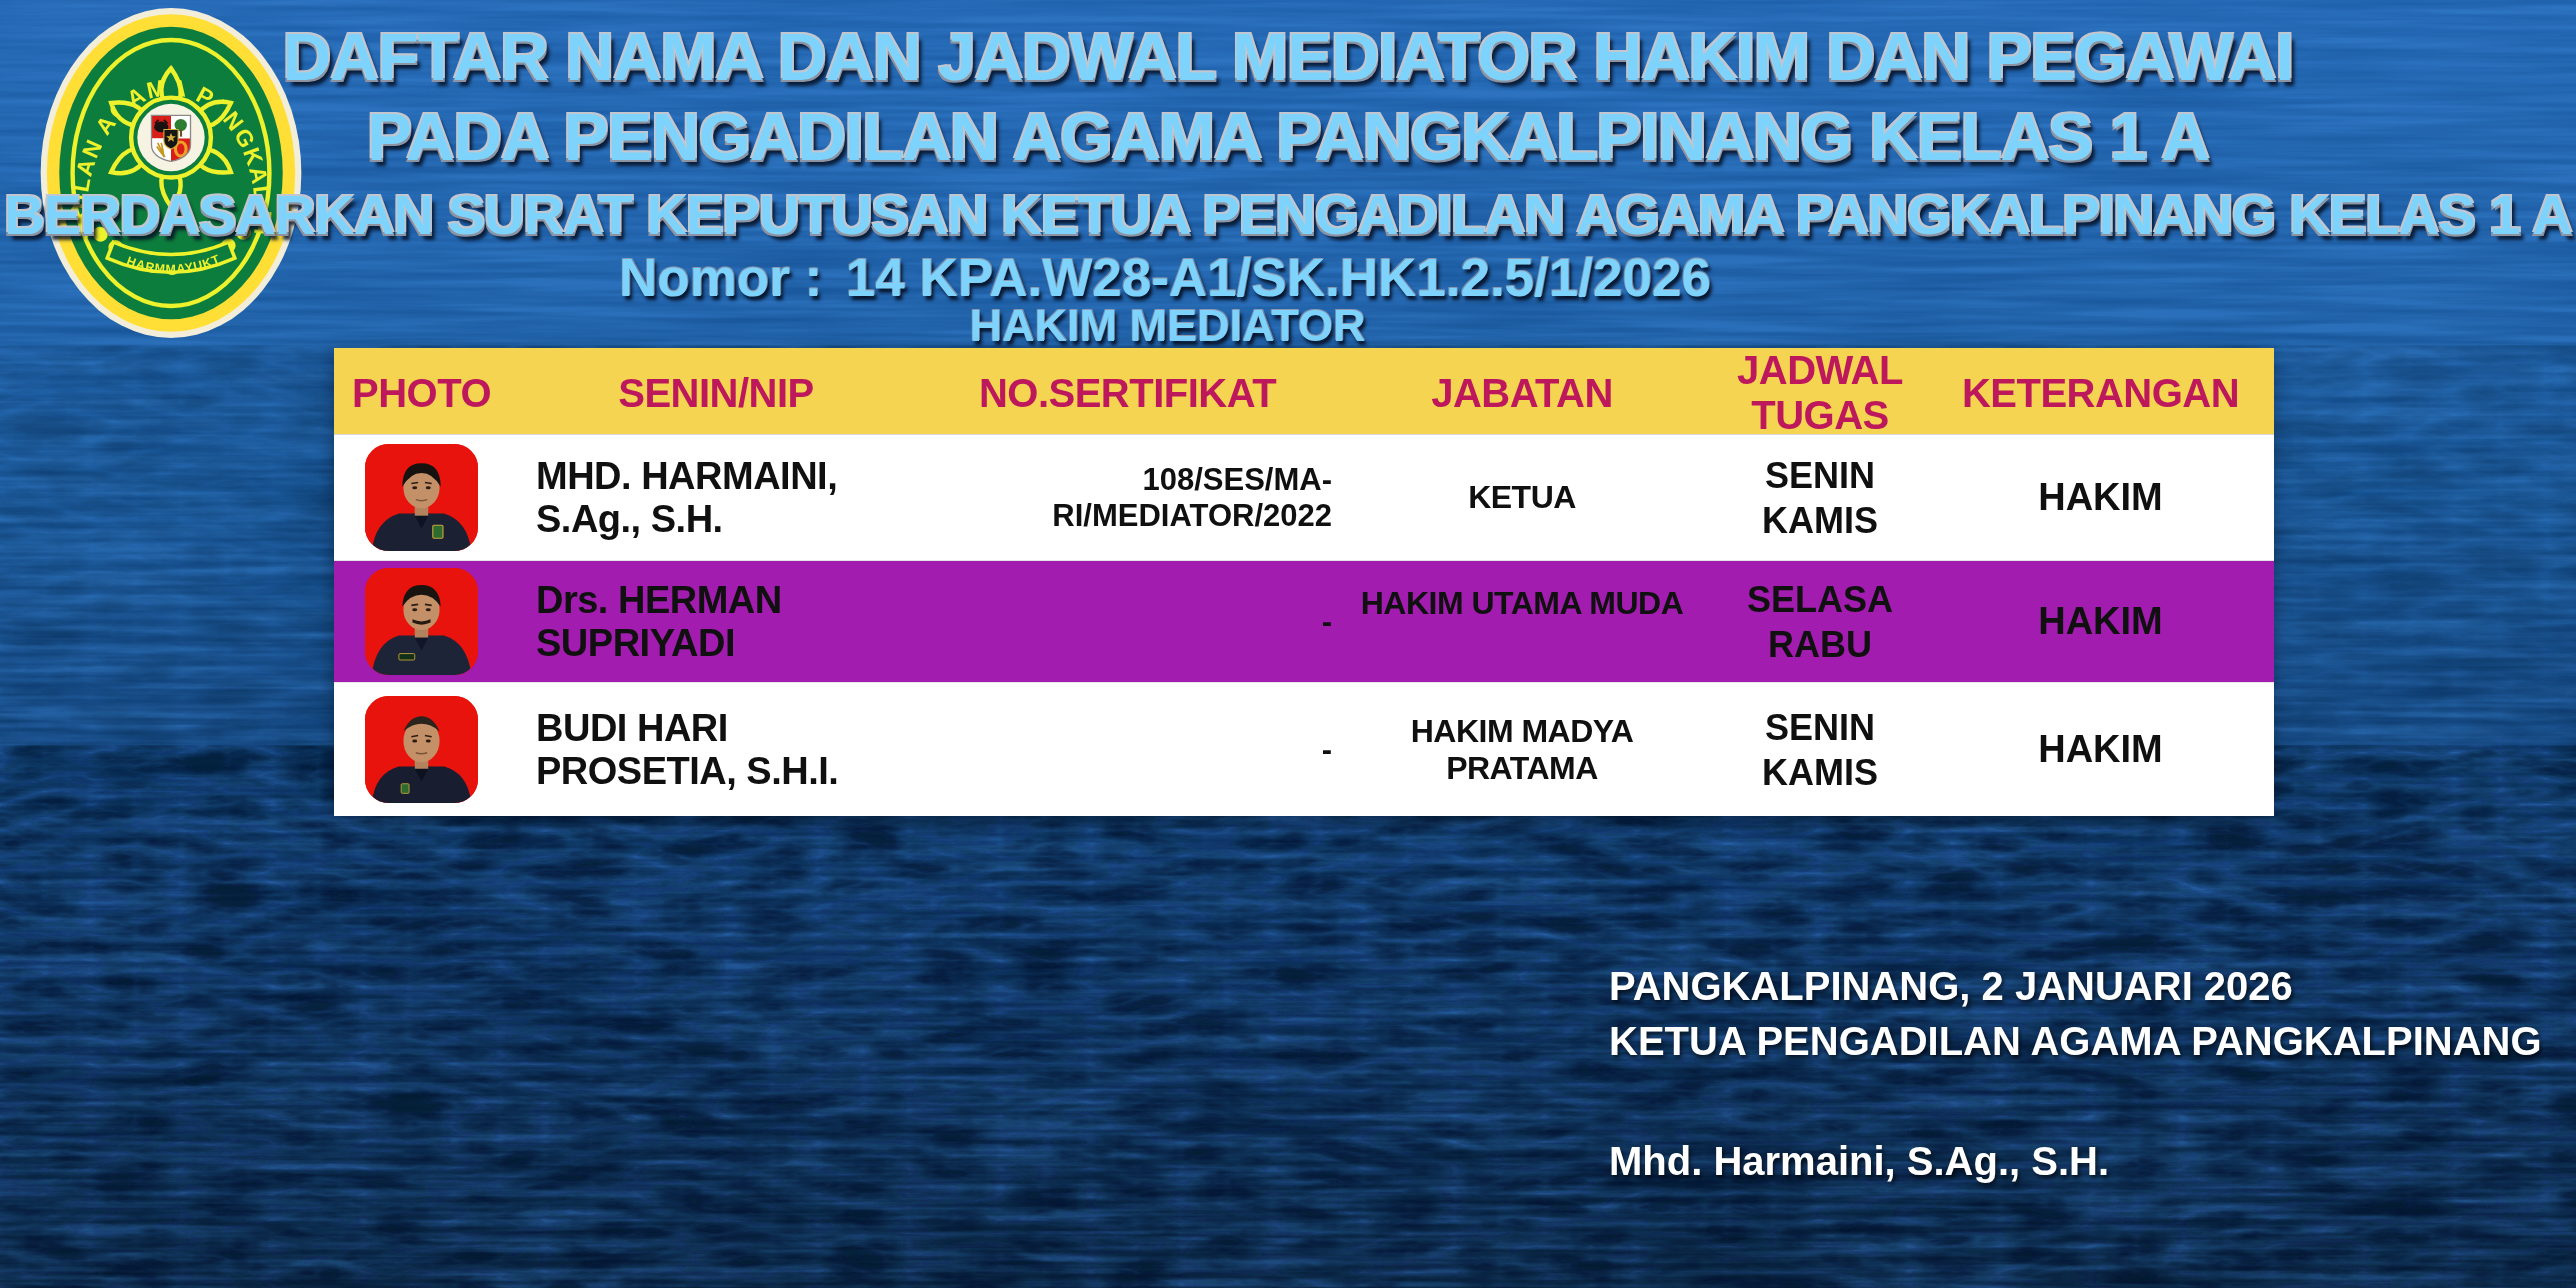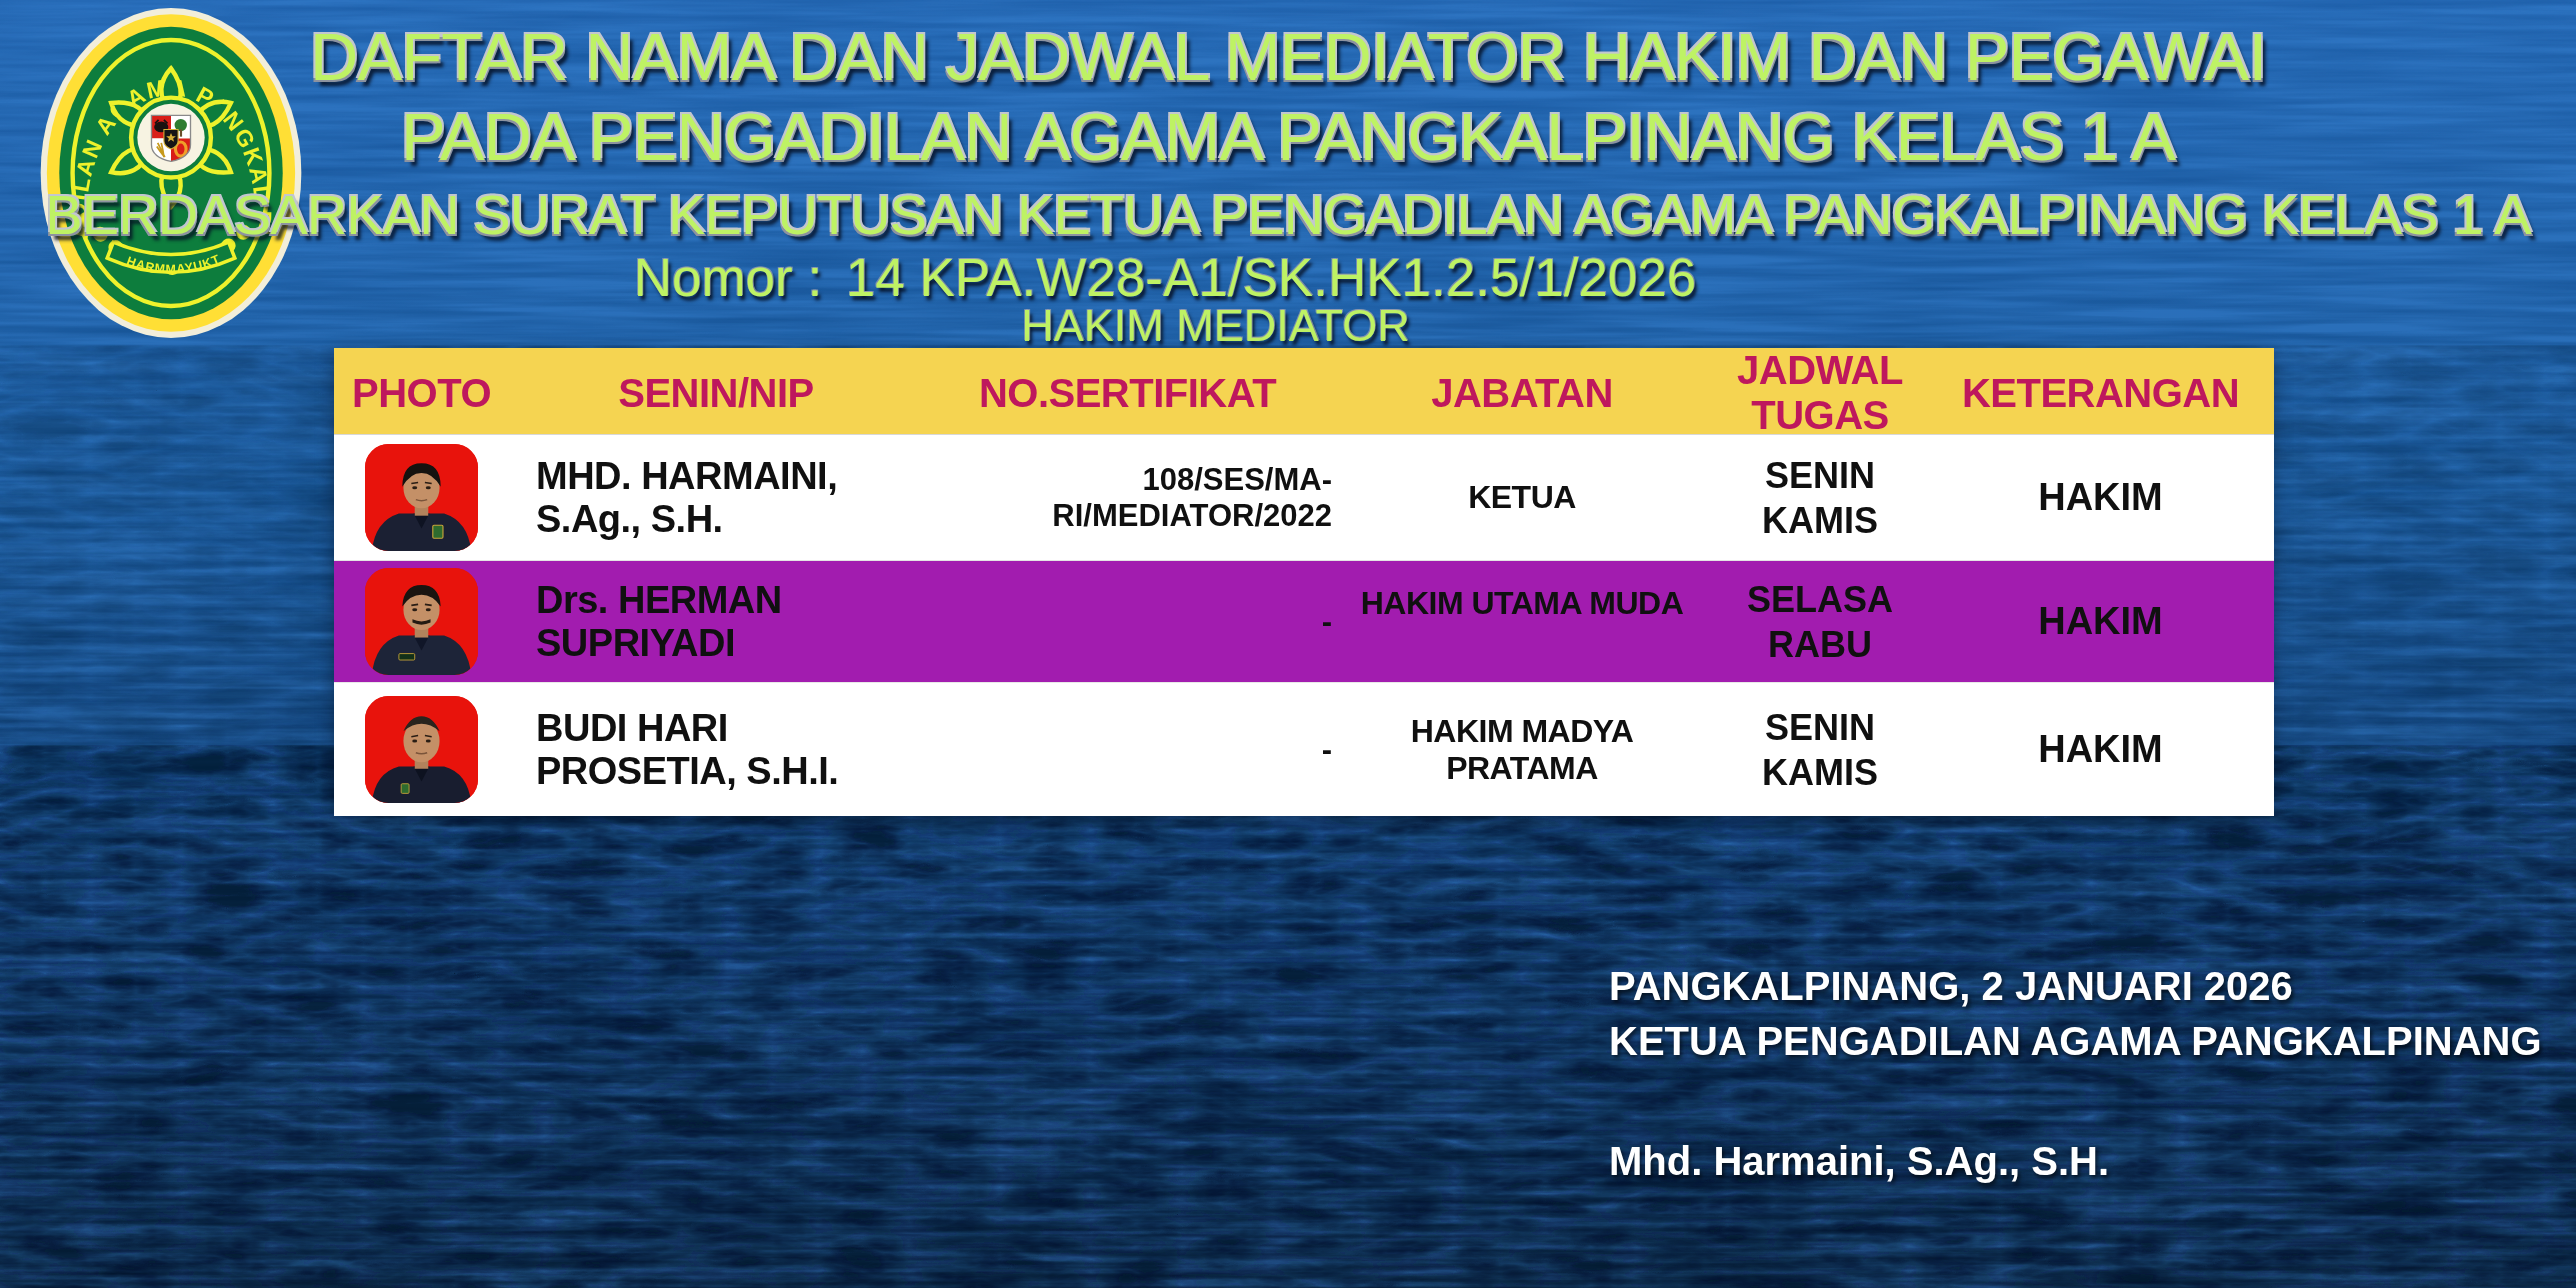--- a/index.html
+++ b/index.html
@@ -5,39 +5,39 @@
   html,body{margin:0;padding:0;}
   body{
     width:2576px;height:1288px;position:relative;overflow:hidden;
     font-family:"Liberation Sans",sans-serif;
     background:#0b3260;
   }
   .bg{position:absolute;inset:0;z-index:0;}
   
   .title-line{
     position:absolute;left:0;width:2576px;text-align:center;z-index:3;
-    color:#bef264;font-weight:normal;letter-spacing:-0.9px;white-space:nowrap;
+    color:#7dd3fc;font-weight:bold;letter-spacing:-0.9px;white-space:nowrap;
   }
   .outline-big{
     text-shadow:
       -1.8px -1.8px 0 #c2c6cf, 1.8px -1.8px 0 #c2c6cf,
       -1.8px 1.8px 0 #8d93a0, 1.8px 1.8px 0 #8d93a0,
       4.5px 5.5px 3.6px rgba(5,15,35,.85);
   }
   .outline-soft{
     text-shadow:
       -0.9px -0.9px 0 rgba(150,158,175,.75), 0.9px -0.9px 0 rgba(150,158,175,.75),
       2.7px 3.6px 3.6px rgba(4,12,30,.9);
   }
   .t1{top:18px;font-size:67px;}
   .t2{top:98px;font-size:67px;}
   .t3{top:182px;font-size:56px;}
   .t-nomor{top:247px;font-size:53px;left:0;width:2330px;letter-spacing:0;}
   .t-nomor .gap{display:inline-block;width:23.6px;}
-  .t-section{top:300px;font-size:45px;left:0;width:2335px;letter-spacing:0;padding-left:48px;}
+  .t-section{top:300px;font-size:45px;left:0;width:2335px;letter-spacing:0;}
   
   .logo{position:absolute;left:38px;top:3.6px;width:266px;height:338px;z-index:3;}
   
   .table{
     position:absolute;left:334px;top:348px;width:1940px;z-index:3;
     box-shadow:0 5.5px 16.4px rgba(0,10,25,.45);
   }
   .tgrid{display:grid;grid-template-columns:175px 414px 409px 380px 216px 345px;align-items:center;}
   .thead{height:86px;background:#F5D451;color:#be185d;font-weight:bold;font-size:40px;}
   .thead .cell{text-align:center;letter-spacing:-0.5px;}

